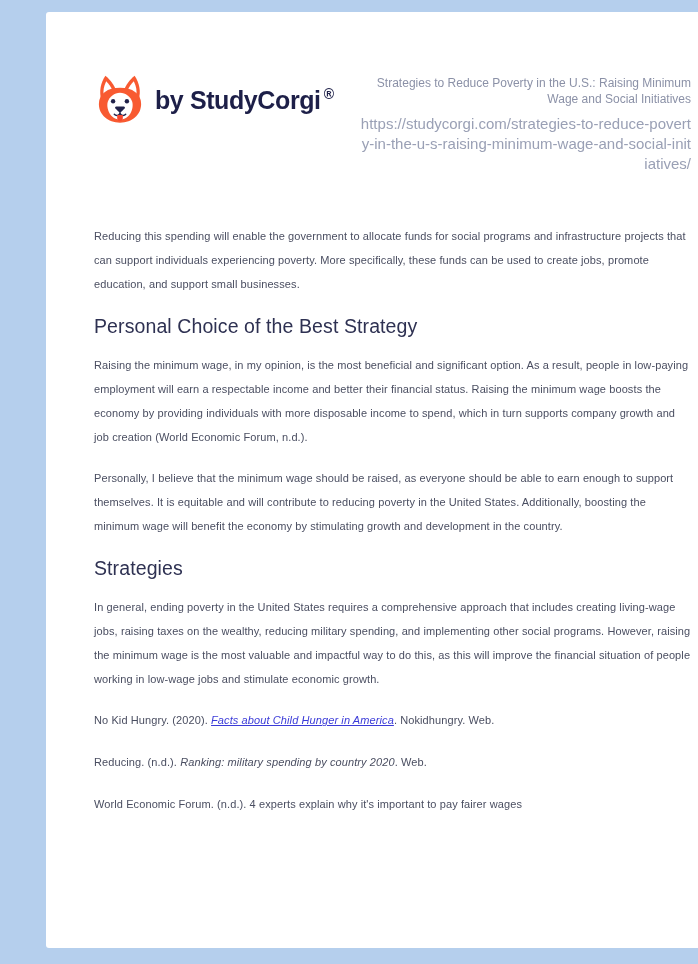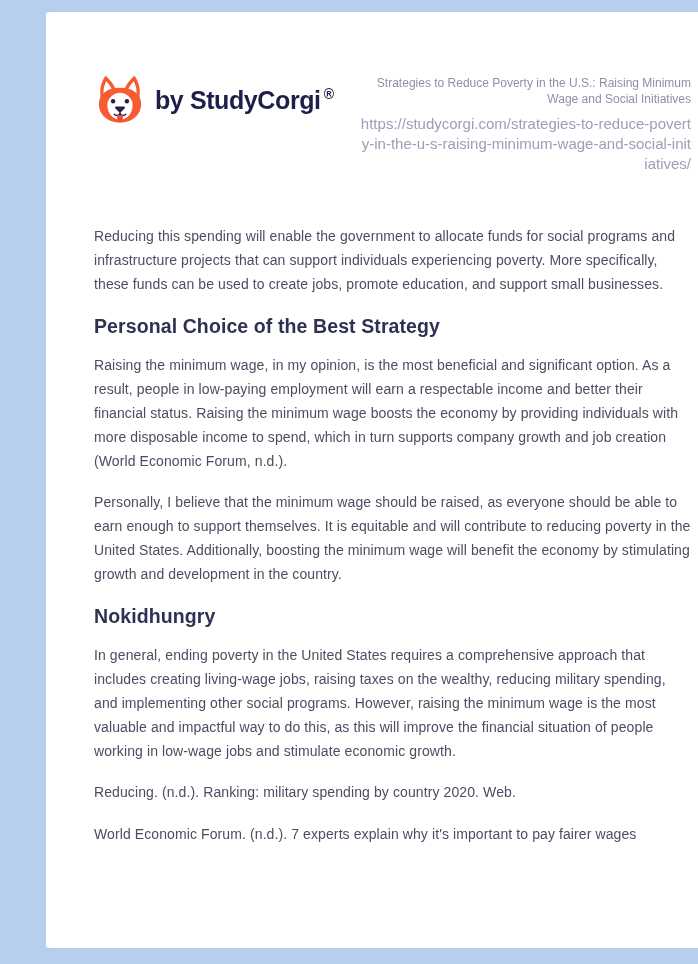--- a/index.html
+++ b/index.html
@@ -67,44 +67,45 @@
     color: #9aa0b5;
     line-height: 1.35;
     word-break: break-all;
     text-decoration: none;
     display: block;
   }
   .content {
     margin-top: 50px;
   }
   .content p.body {
-    font-size: 14px;
+    font-size: 11px;
     line-height: 24px;
     color: #4a4e61;
     margin: 0 0 17px 0;
     letter-spacing: 0.1px;
   }
   .content h2 {
     font-size: 19.5px;
     line-height: 26px;
-    font-weight: 700;
+    font-weight: 400;
     color: #2e3152;
     margin: 14px 0 14px 0;
     letter-spacing: 0.1px;
   }
   .content p.ref {
     margin-bottom: 18px;
   }
   .ref-link {
     color: #3b3bd8;
     font-style: italic;
     text-decoration: underline;
     cursor: pointer;
   }
   .ref-italic {
+    font-style: italic;
   }
 </style>
 </head>
 <body>
 
 <div class="card">
 
   <div class="header">
 
     <div class="brand">
@@ -134,25 +135,26 @@
   <div class="content">
 
     <p class="body">Reducing this spending will enable the government to allocate funds for social programs and infrastructure projects that can support individuals experiencing poverty. More specifically, these funds can be used to create jobs, promote education, and support small businesses.</p>
 
     <h2>Personal Choice of the Best Strategy</h2>
 
     <p class="body">Raising the minimum wage, in my opinion, is the most beneficial and significant option. As a result, people in low-paying employment will earn a respectable income and better their financial status. Raising the minimum wage boosts the economy by providing individuals with more disposable income to spend, which in turn supports company growth and job creation (World Economic Forum, n.d.).</p>
 
     <p class="body">Personally, I believe that the minimum wage should be raised, as everyone should be able to earn enough to support themselves. It is equitable and will contribute to reducing poverty in the United States. Additionally, boosting the minimum wage will benefit the economy by stimulating growth and development in the country.</p>
 
-    <h2>Nokidhungry</h2>
+    <h2>Strategies</h2>
 
     <p class="body">In general, ending poverty in the United States requires a comprehensive approach that includes creating living-wage jobs, raising taxes on the wealthy, reducing military spending, and implementing other social programs. However, raising the minimum wage is the most valuable and impactful way to do this, as this will improve the financial situation of people working in low-wage jobs and stimulate economic growth.</p>
 
 
+    <p class="body ref"><span>No Kid Hungry. (2020). </span><a class="ref-link">Facts about Child Hunger in America</a><span>. Nokidhungry. Web.</span></p>
 
     <p class="body ref"><span>Reducing. (n.d.). </span><span class="ref-italic">Ranking: military spending by country 2020</span><span>. Web.</span></p>
 
-    <p class="body ref"><span>World Economic Forum. (n.d.). 7 experts explain why it's important to pay fairer wages</span></p>
+    <p class="body ref"><span>World Economic Forum. (n.d.). 4 experts explain why it's important to pay fairer wages</span></p>
 
   </div>
 
 </div>
 
 </body></html>

